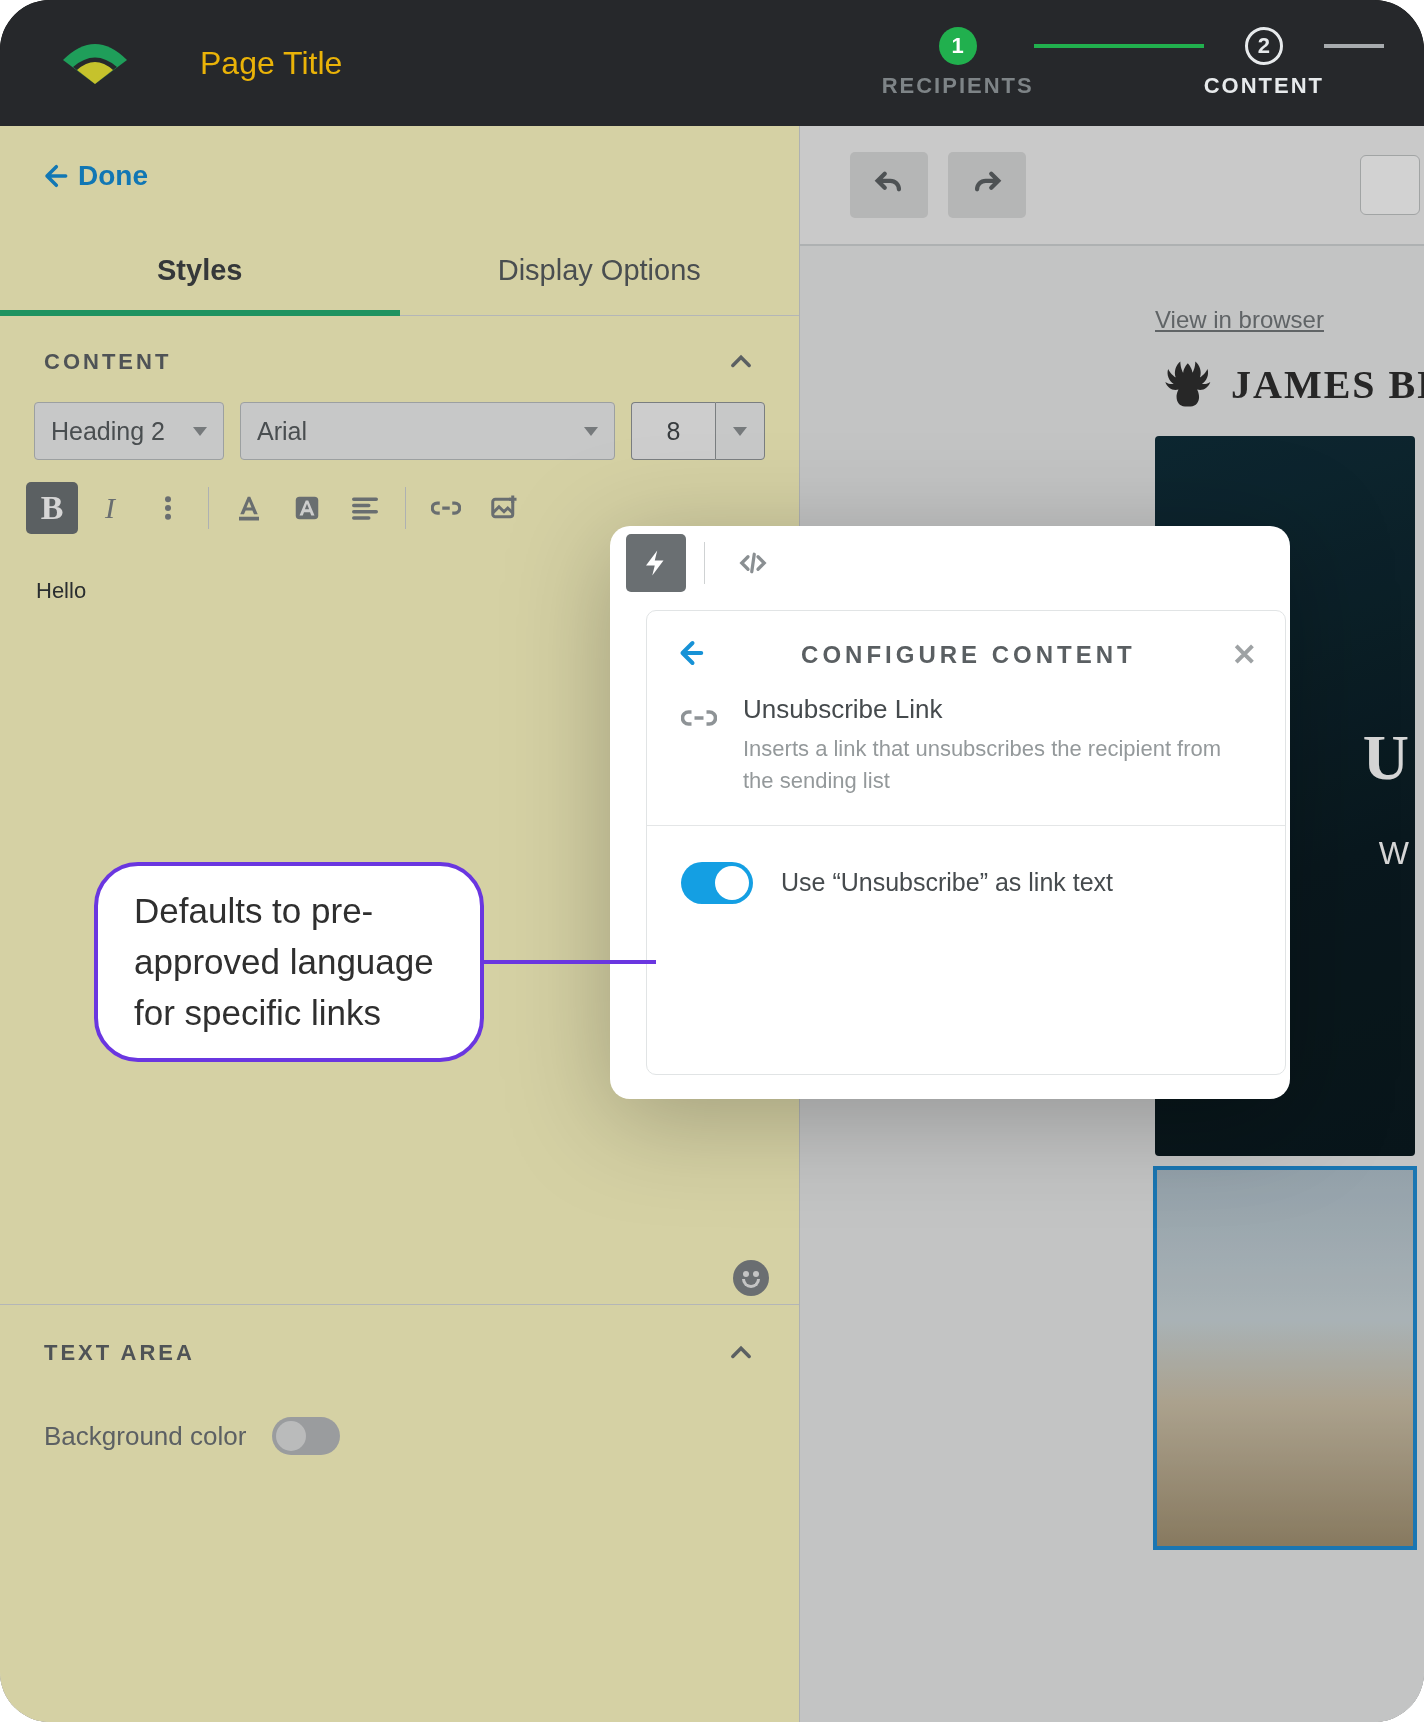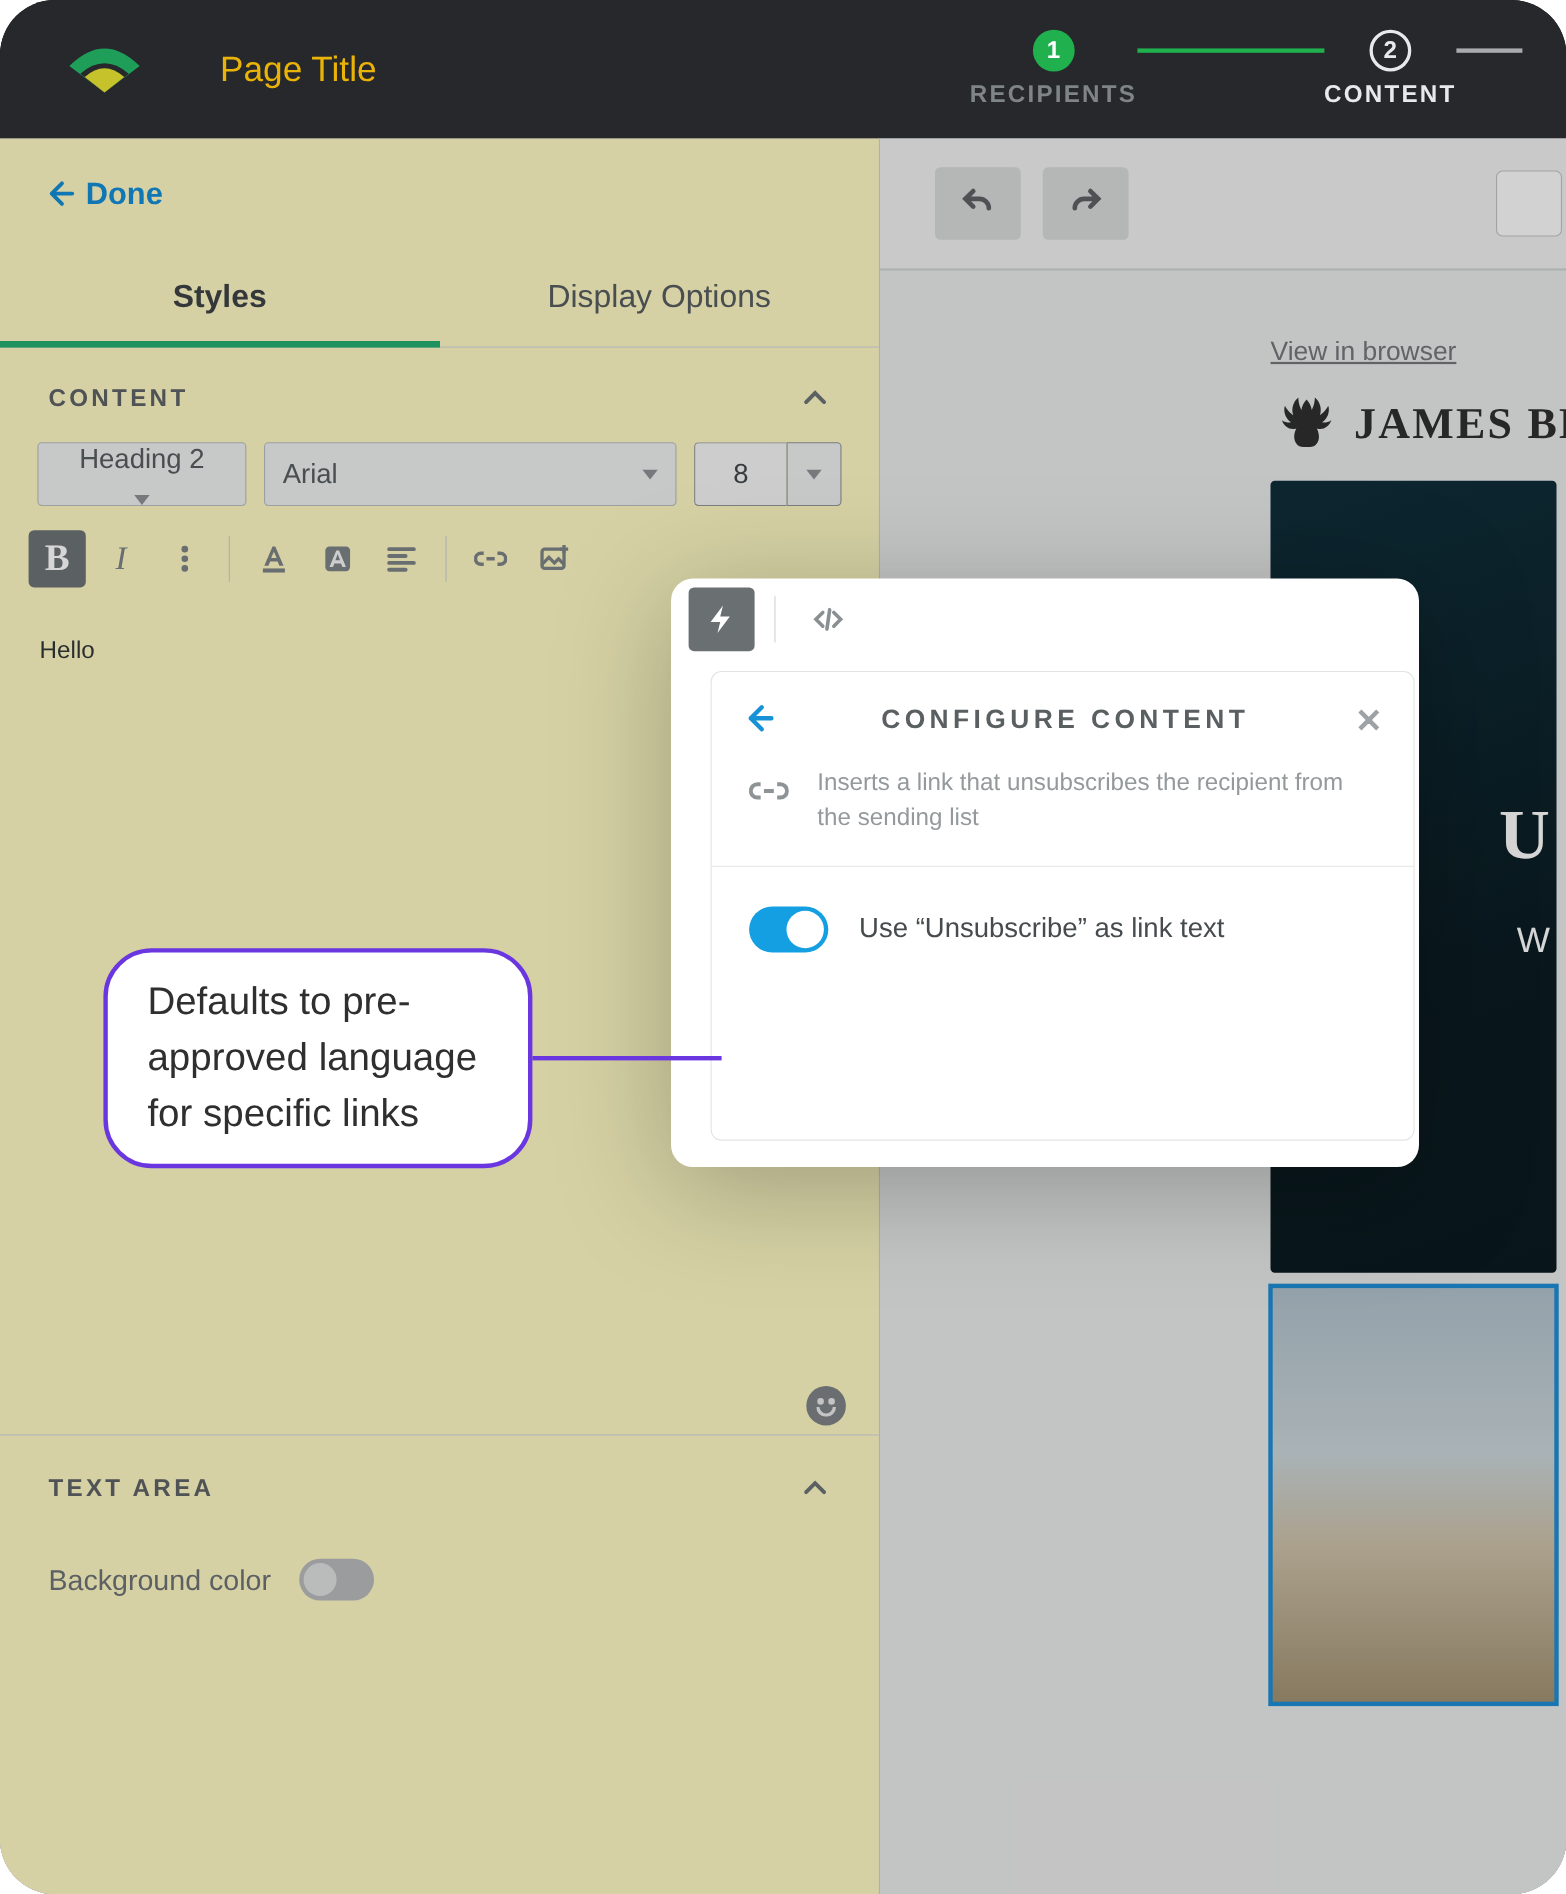--- a/index.html
+++ b/index.html
@@ -95,21 +95,21 @@
   }
   .chev { width:28px; height:28px; color:#6a6f72;}
 
   
   .tbar1 { display:flex; gap:16px; padding:0 34px; }
   .select {
     height:58px; border:1px solid #b9bdbf; border-radius:4px;
     display:flex; align-items:center; padding:0 16px;
     font-size:25px; color:#54595c; background:#edeeee; gap:14px; cursor:pointer;
   }
-  .sel-heading { width:190px; justify-content:space-between;flex-direction:column;}
+  .sel-heading { width:190px; justify-content:space-between;}
   .sel-font { flex:1; justify-content:space-between; width:340px;}
   .size-wrap { display:flex;}
   .size-input {
     width:84px; height:58px; border:1px solid #8f9496; border-right:none;
     border-radius:4px 0 0 4px; text-align:center; font-size:25px; color:#3f4447;
     background:#f4f5f5;
   }
   .size-dd {
     width:50px; height:58px; border:1px solid #8f9496; border-radius:0 4px 4px 0;
     display:flex; align-items:center; justify-content:center; background:#edeeee; cursor:pointer;
@@ -453,20 +453,21 @@
                 <path fill="none" stroke="currentColor" stroke-width="3.2" stroke-linecap="round" stroke-linejoin="round" d="M14 4 L6 12 L14 20 M6 12 H21"></path>
               </svg></span>
           <span class="pop-title">CONFIGURE CONTENT</span>
           <span class="pop-close">✕</span>
         </div>
         <div class="pop-item">
           <span class="icon"><svg viewBox="0 0 24 24">
                 <path fill="none" stroke="currentColor" stroke-width="2.4" d="M9 12h6M7 8H5a4 4 0 000 8h2M17 8h2a4 4 0 010 8h-2"></path>
               </svg></span>
           <div>
+            <h4>Unsubscribe Link</h4>
             <p>Inserts a link that unsubscribes the recipient from the sending list</p>
           </div>
         </div>
         <div class="pop-toggle-row">
           <div class="toggle-on"></div>
           <span>Use “Unsubscribe” as link text</span>
         </div>
       </div>
     </div>
   </div>

